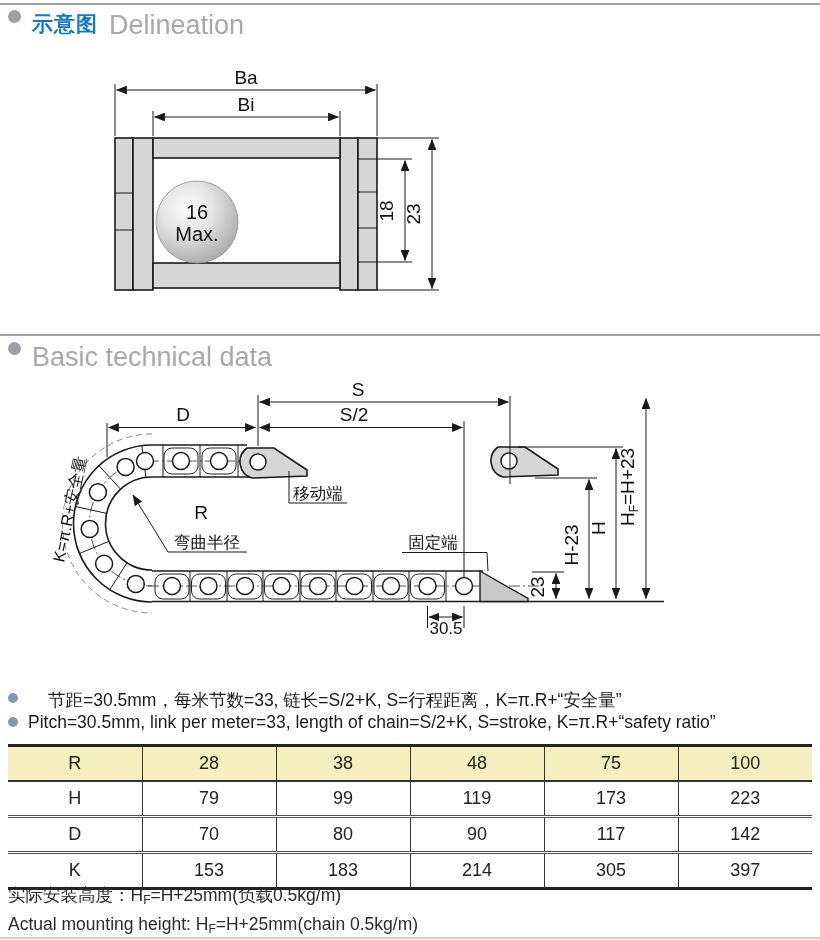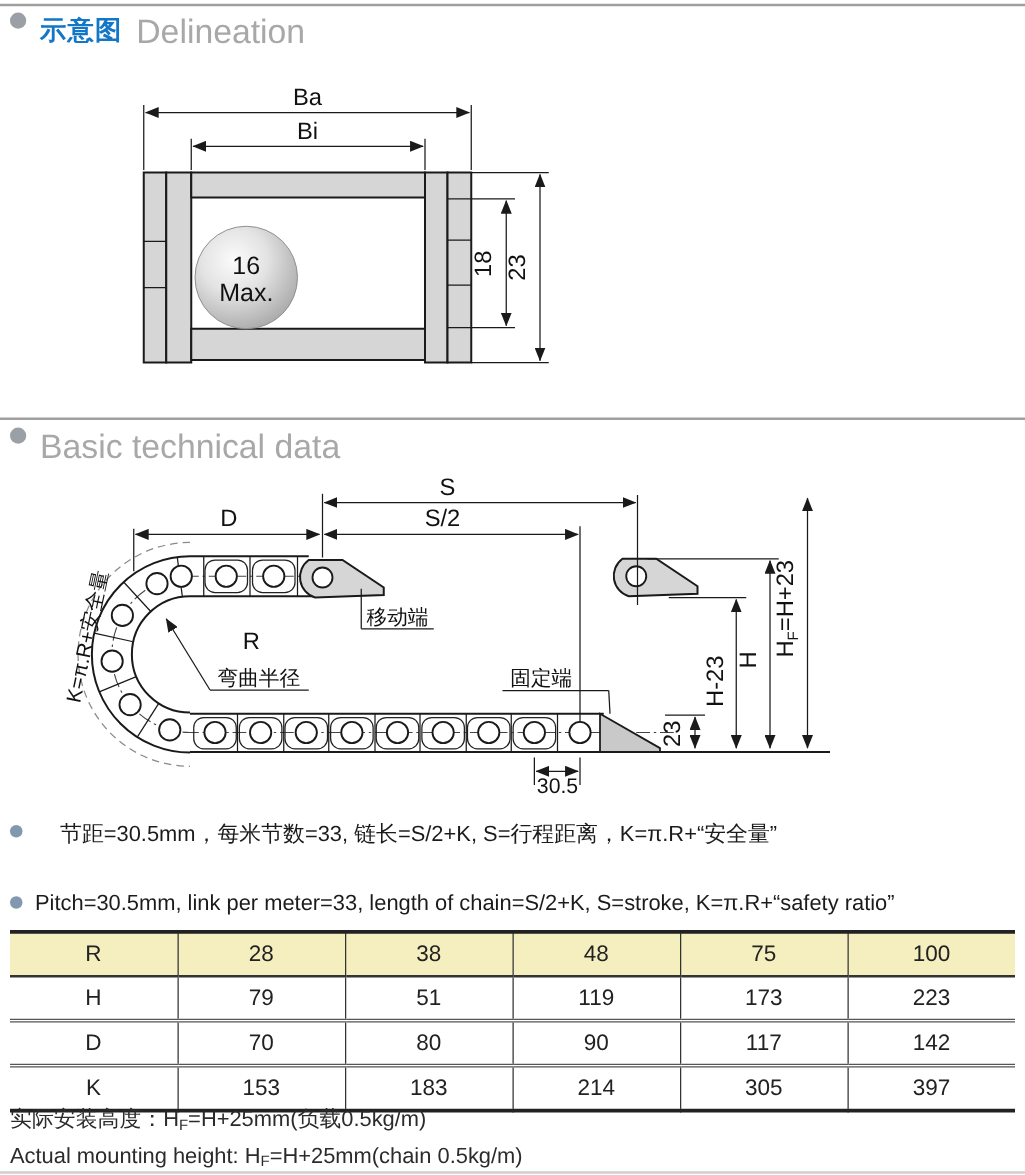--- a/index.html
+++ b/index.html
@@ -252,21 +252,21 @@
   </g>
 
   <g>
     <line class="dim" x1="427.5" y1="606" x2="427.5" y2="628"></line>
     <line class="dim" x1="464" y1="606" x2="464" y2="628"></line>
     <line class="dim" x1="429" y1="617" x2="462.5" y2="617" marker-start="url(#ar)" marker-end="url(#ar)"></line>
     <text x="446" y="634" text-anchor="middle" font-size="17">30.5</text>
   </g>
 </svg>
 
-<div class="note" style="top:655px;gap:30px;">
+<div class="note" style="top:688px;gap:30px;">
   <span class="dot"></span>
   <span>节距=30.5mm，每米节数=33, 链长=S/2+K, S=行程距离，K=π.R+“安全量”</span>
 </div>
 <div class="note" style="top:690px;margin-top:22px;">
   <span class="dot"></span>
   <span>Pitch=30.5mm, link per meter=33, length of chain=S/2+K, S=stroke, K=π.R+“safety ratio”</span>
 </div>
 
 <table>
   <thead>
@@ -276,21 +276,21 @@
       <th>38</th>
       <th>48</th>
       <th>75</th>
       <th>100</th>
     </tr>
   </thead>
   <tbody>
     <tr>
       <td>H</td>
       <td>79</td>
-      <td>51</td>
+      <td>99</td>
       <td>119</td>
       <td>173</td>
       <td>223</td>
     </tr>
     <tr>
       <td>D</td>
       <td>70</td>
       <td>80</td>
       <td>90</td>
       <td>117</td>

